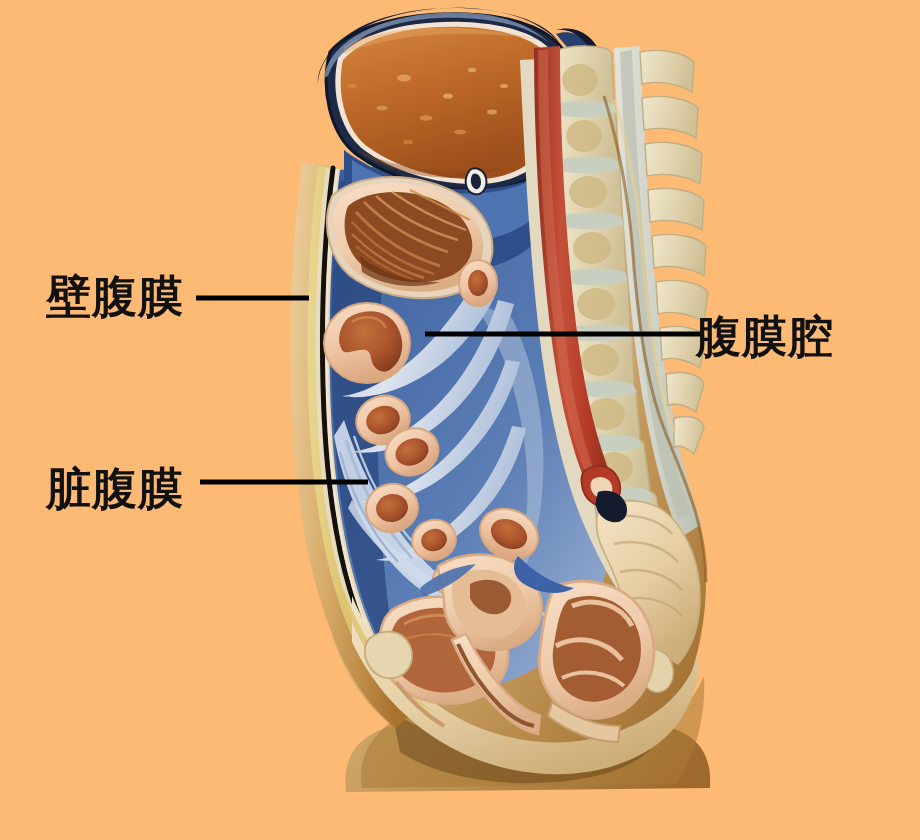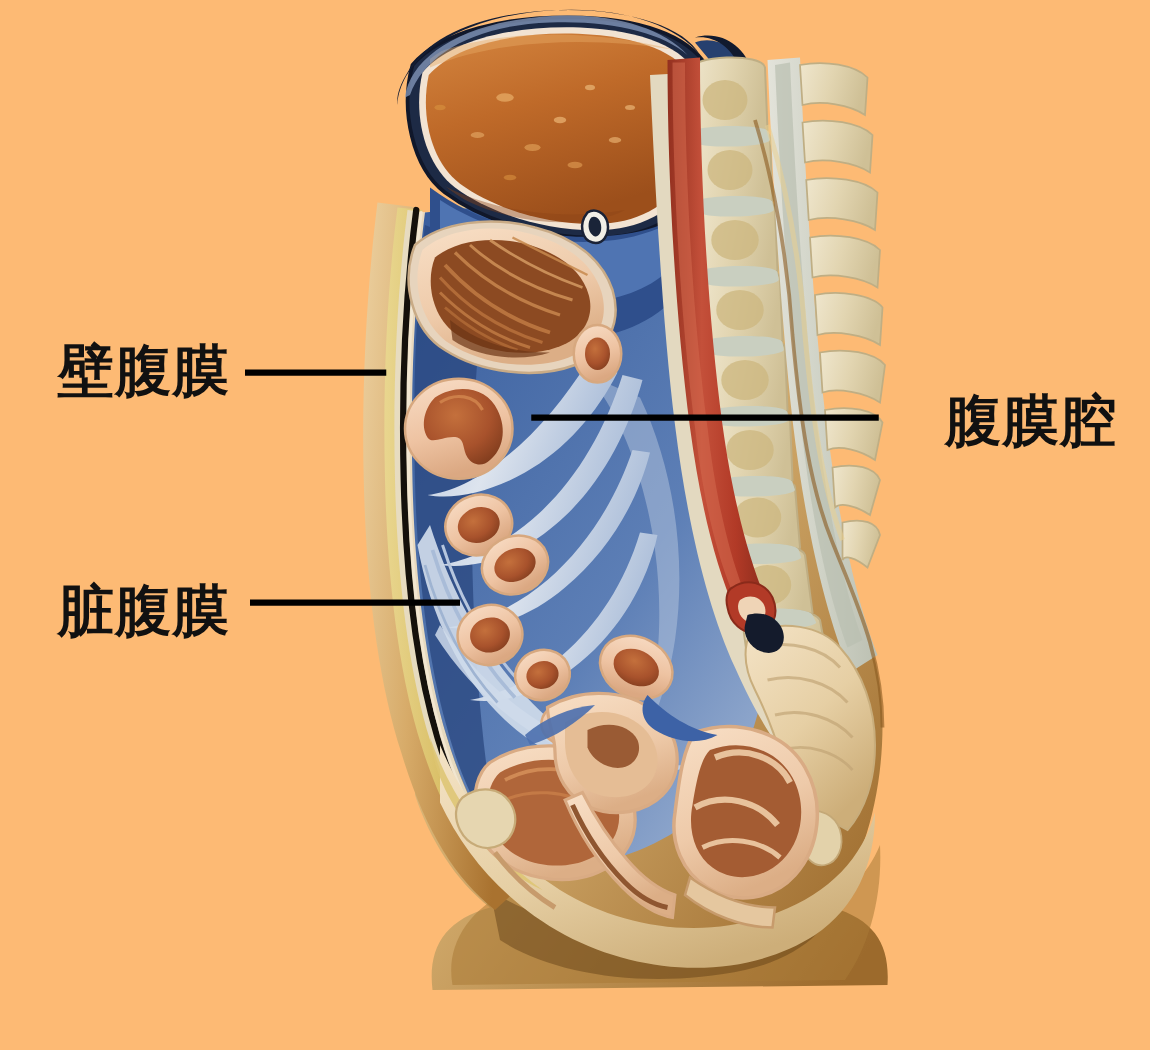--- a/index.html
+++ b/index.html
@@ -495,15 +495,15 @@
       <line x1="196" y1="298" x2="309" y2="298" stroke="#000000" stroke-width="5"></line>
       <line x1="200" y1="482" x2="368" y2="482" stroke="#000000" stroke-width="5"></line>
       <line x1="425" y1="334" x2="703" y2="334" stroke="#000000" stroke-width="5"></line>
     </g>
   </svg>
 
   <div class="label" id="label-parietal" style="left: 46px; top: 274px;">壁腹膜</div>
 
   <div class="label" id="label-visceral" style="left: 46px; top: 456px;">脏腹膜</div>
 
-  <div class="label" id="label-cavity" style="left: 756px; top: 314px;">腹膜腔</div>
+  <div class="label" id="label-cavity" style="left: 696px; top: 314px;">腹膜腔</div>
 
 </div>
 
 </body></html>

